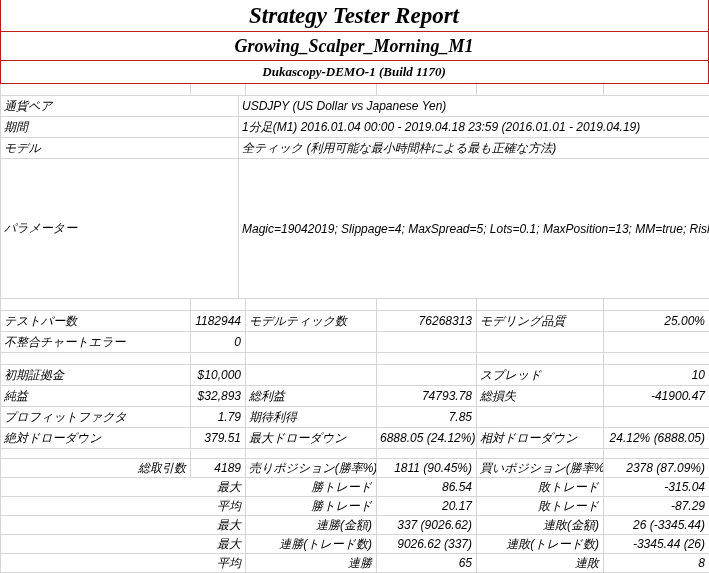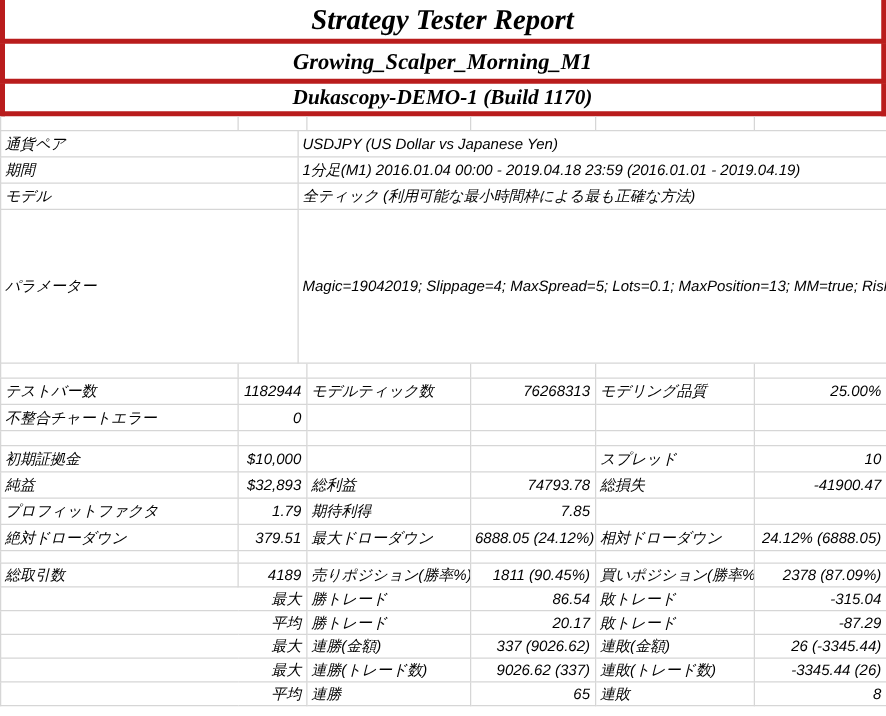--- a/index.html
+++ b/index.html
@@ -9,33 +9,33 @@
   }
   table.t{border-collapse:collapse;table-layout:fixed;width:709px;font-style:italic;}
   table.t td{
     padding:0 4px 0 3px;height:20px;overflow:hidden;white-space:nowrap;
     vertical-align:middle;border:1px solid #d6d6d6;
   }
   td.v{text-align:right;padding:0 4px 0 3px;}
   
   table.title td{
     text-align:center;font-family:"Liberation Serif",serif;font-weight:bold;
-    white-space:nowrap;border:4px solid #b91c1c;
+    white-space:nowrap;border:1px solid #b91c1c;
   }
   tr.tt1 td{height:31px;font-size:23px;border-top:none;}
   tr.tt2 td{height:28px;font-size:18px;}
-  tr.tt3 td{height:22px;font-size:17px;}
+  tr.tt3 td{height:22px;font-size:13px;}
   
   table.sep td{height:11px;border-top:none;border-bottom:none;}
   
   td.param{
     white-space:normal;line-height:14px;font-size:12px;
     padding:4px 5px 4px 4px;vertical-align:middle;word-wrap:break-word;
   }
-  table.d td{height:18px;}
+  table.d td{height:18px;text-align:right;}
 </style>
 </head>
 <body>
 
 <div>
 
   <table class="t title">
     <tbody>
         <tr class="tt1">
       <td>Strategy Tester Report</td>
@@ -81,21 +81,21 @@
       <td>USDJPY (US Dollar vs Japanese Yen)</td>
     </tr>
     <tr>
       <td>期間</td>
       <td>1分足(M1) 2016.01.04 00:00 - 2019.04.18 23:59  (2016.01.01 - 2019.04.19)</td>
     </tr>
     <tr>
       <td>モデル</td>
       <td>全ティック (利用可能な最小時間枠による最も正確な方法)</td>
     </tr>
-    <tr style="height:123px">
+    <tr style="height:140px">
       <td>パラメーター</td>
       <td class="param">Magic=19042019; Slippage=4; MaxSpread=5; Lots=0.1; MaxPosition=13; MM=true; Risk=5; Take_Profit_pips=30; Stop_Loss_pips=-60; comment_01=" -----AutoGMT Setting----- "; comment_02=" true : Auto | false : Manual "; UseAutoGMT=false; comment_03=" 0: Not SummerTime | 1 :London | 2: N.Y. "; SummerTimeType=2; WinterGMT_Offset=2; SummerGMT_Offset=3; comment_04=" -----All Position Close Setting----- "; comment_05="Set MT4(Server) Week&amp;Time "; Week_Position_Close=true; Close_Week_At_Server=5; Close_Time_At_Server="19:00";</td>
     </tr>
   </tbody>
     </table>
 
   <table class="t sep">
     <colgroup>
         <col style="width:190px">
         <col style="width:55px">

